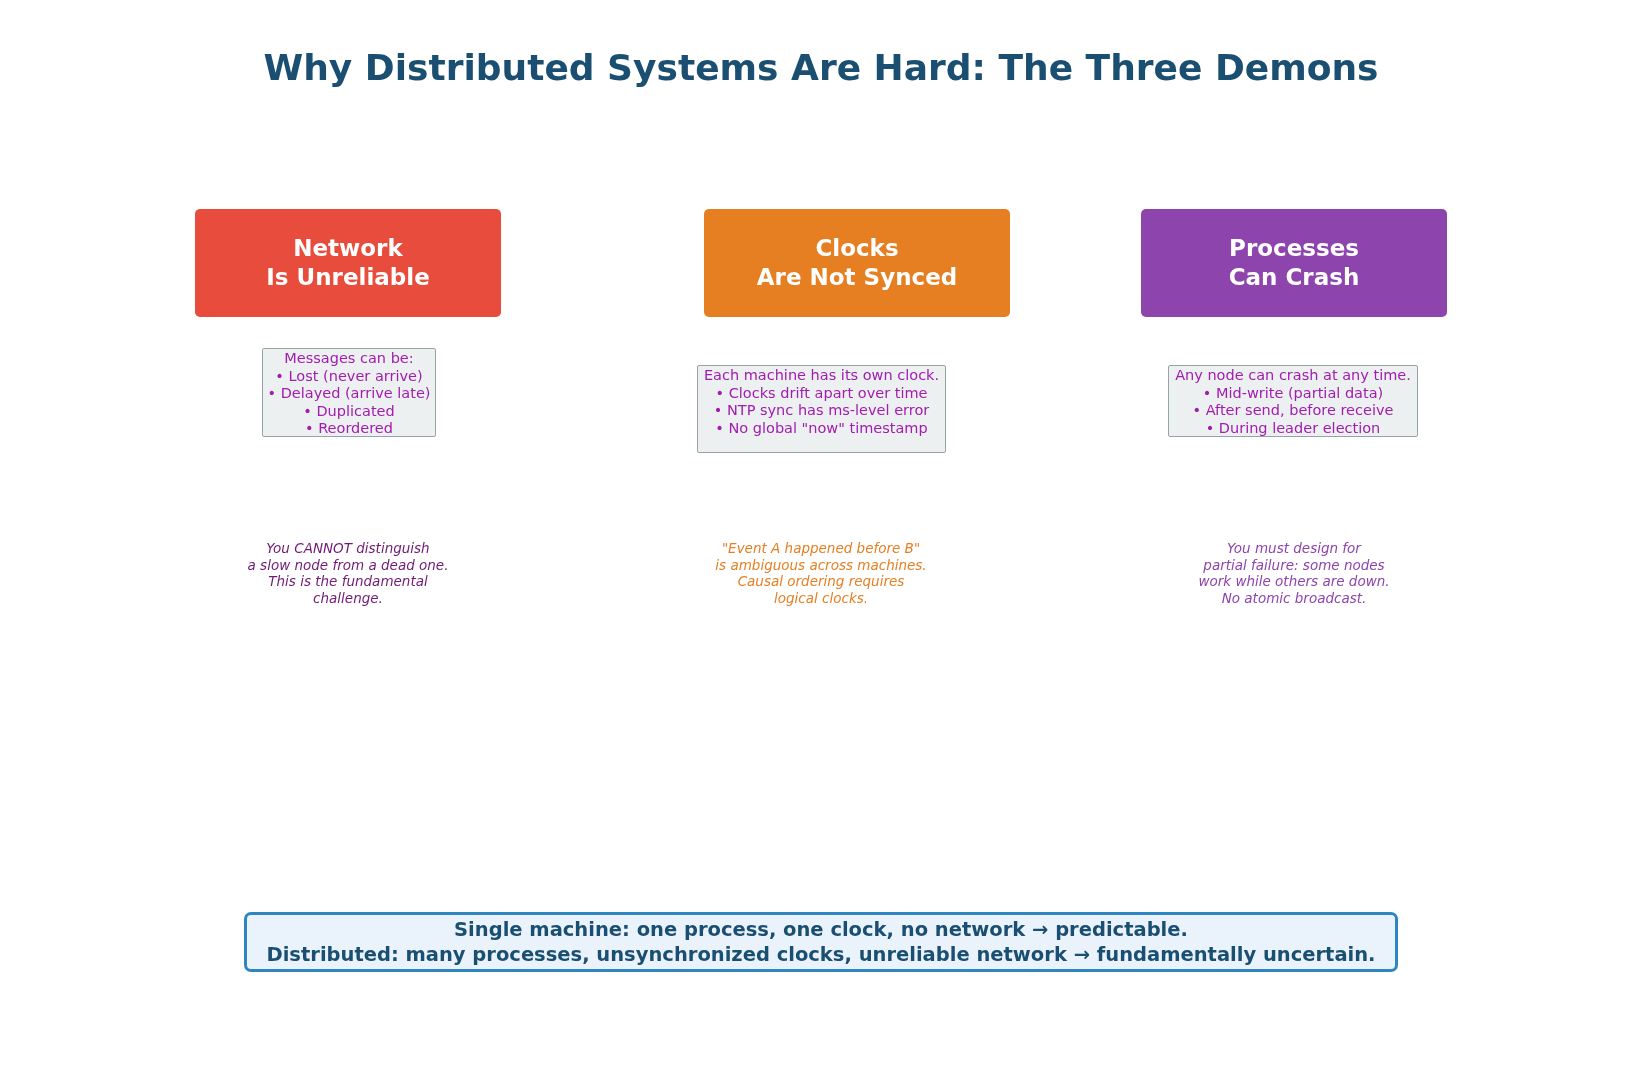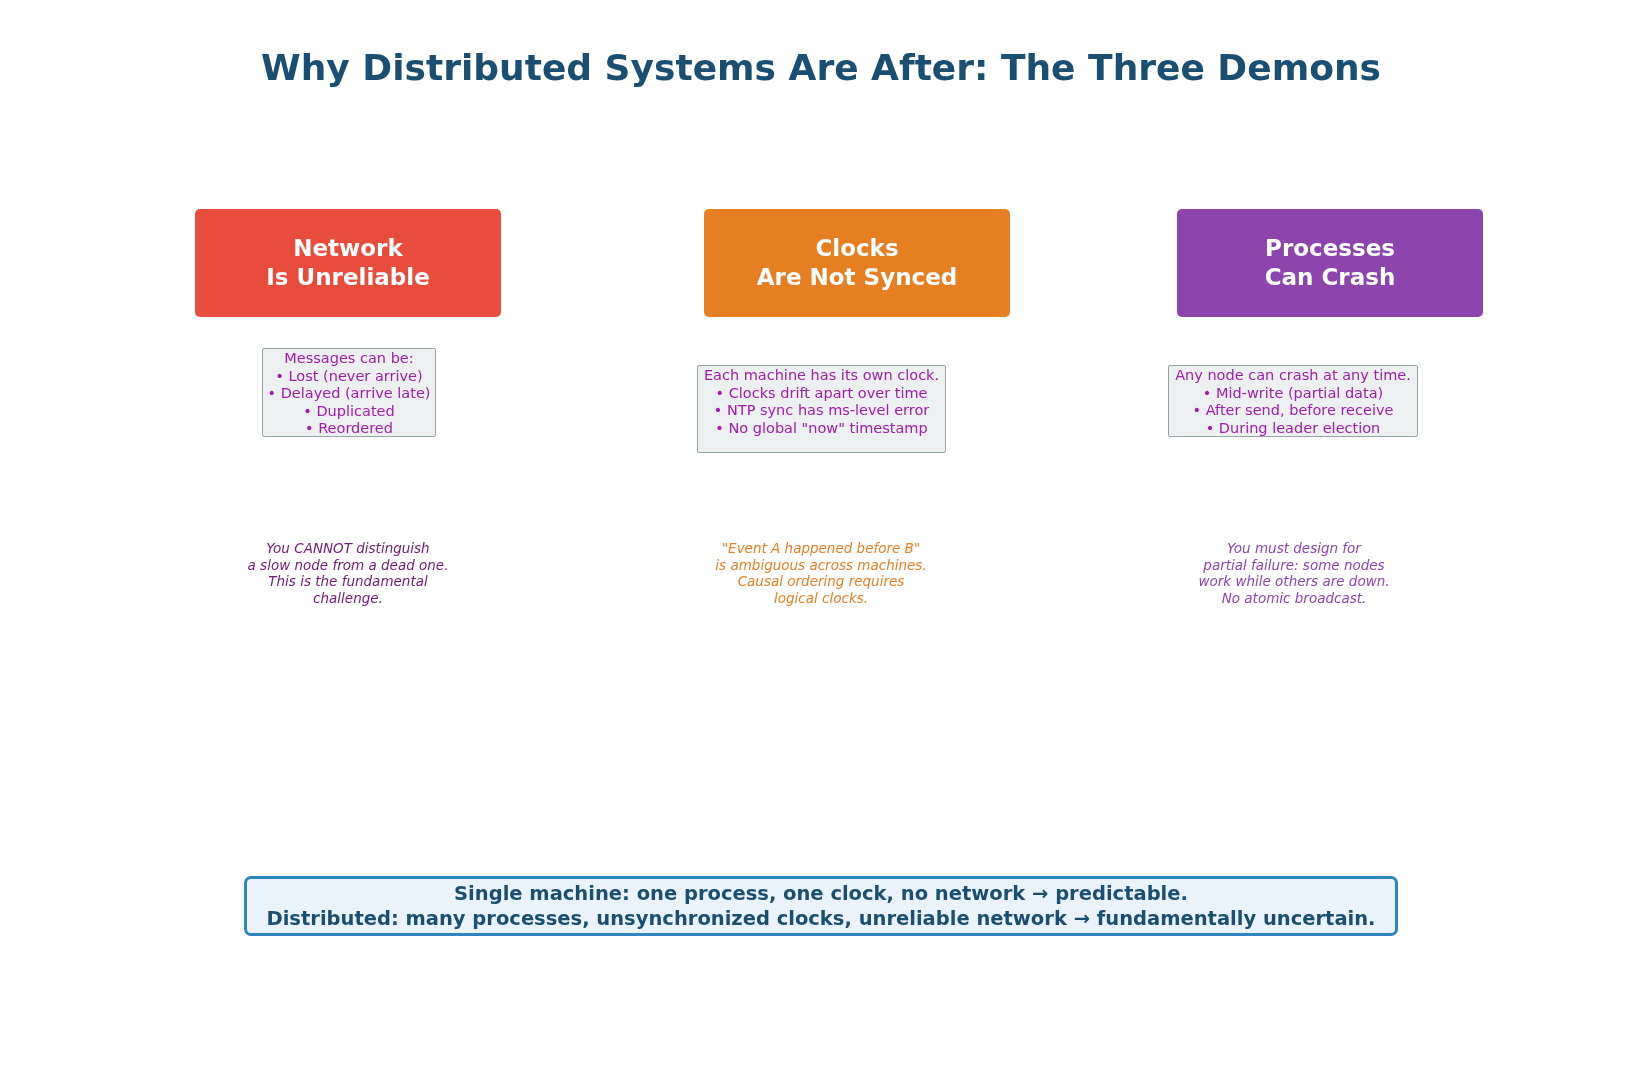--- a/index.html
+++ b/index.html
@@ -1,26 +1,26 @@
 <!DOCTYPE html>
 <html><head>
   <meta charset="utf-8">
   <style>
     html, body { margin: 0; padding: 0; background: #ffffff; }
     body { width: 1642px; height: 1074px; position: relative; overflow: hidden; font-family: "DejaVu Sans", sans-serif; }
     .title { position: absolute; left: 0; width: 1642px; top: 46px; text-align: center; font-weight: bold; font-size: 36px; line-height: 44px; color: #1a4f72; }
     .demon { position: absolute; top: 209px; width: 306px; height: 108px; border-radius: 5px; display: flex; align-items: center; justify-content: center; text-align: center; color: #ffffff; font-weight: bold; font-size: 23px; line-height: 29px; white-space: pre-line; }
     .desc { position: absolute; background: #ecf0f1; border: 1.5px solid #95a5a6; border-radius: 2px; text-align: center; color: #a21caf; font-size: 14.5px; line-height: 17.5px; white-space: pre-line; padding: 1px 1px; box-sizing: border-box; }
     .note { position: absolute; top: 540px; width: 320px; text-align: center; font-style: italic; font-size: 13.5px; line-height: 16.5px; white-space: pre-line; }
-    .banner { position: absolute; left: 244px; top: 876px; width: 1154px; height: 60px; box-sizing: border-box; border: 3px solid #2e86c1; border-radius: 7px; background: #eaf3fb; color: #1a4f72; font-weight: bold; font-size: 19.5px; line-height: 24.5px; text-align: center; padding-top: 3px; white-space: pre-line; }
+    .banner { position: absolute; left: 244px; top: 912px; width: 1154px; height: 60px; box-sizing: border-box; border: 3px solid #2e86c1; border-radius: 7px; background: #eaf3fb; color: #1a4f72; font-weight: bold; font-size: 19.5px; line-height: 24.5px; text-align: center; padding-top: 3px; white-space: pre-line; }
   </style>
 </head>
 <body>
 
-<div class="title">Why Distributed Systems Are After: The Three Demons</div>
+<div class="title">Why Distributed Systems Are Hard: The Three Demons</div>
 
 <div class="demon" style="left:195px; background:#e74c3c;">Network
 Is Unreliable</div>
 <div class="desc" style="left:262px; top:348px; width:174px; height:89px;">Messages can be:
 • Lost (never arrive)
 • Delayed (arrive late)
 • Duplicated
 • Reordered</div>
 <div class="note" style="left:188px; color:#701a75;">You CANNOT distinguish
 a slow node from a dead one.
@@ -31,21 +31,21 @@
 Are Not Synced</div>
 <div class="desc" style="left:697px; top:365px; width:249px; height:88px;">Each machine has its own clock.
 • Clocks drift apart over time
 • NTP sync has ms-level error
 • No global "now" timestamp</div>
 <div class="note" style="left:661px; color:#e67e22;">"Event A happened before B"
 is ambiguous across machines.
 Causal ordering requires
 logical clocks.</div>
 
-<div class="demon" style="left:1141px; background:#8e44ad;margin-left:36px;">Processes
+<div class="demon" style="left:1141px; background:#8e44ad;">Processes
 Can Crash</div>
 <div class="desc" style="left:1168px; top:365px; width:250px; height:72px;">Any node can crash at any time.
 • Mid-write (partial data)
 • After send, before receive
 • During leader election</div>
 <div class="note" style="left:1134px; color:#8e44ad;">You must design for
 partial failure: some nodes
 work while others are down.
 No atomic broadcast.</div>
 

